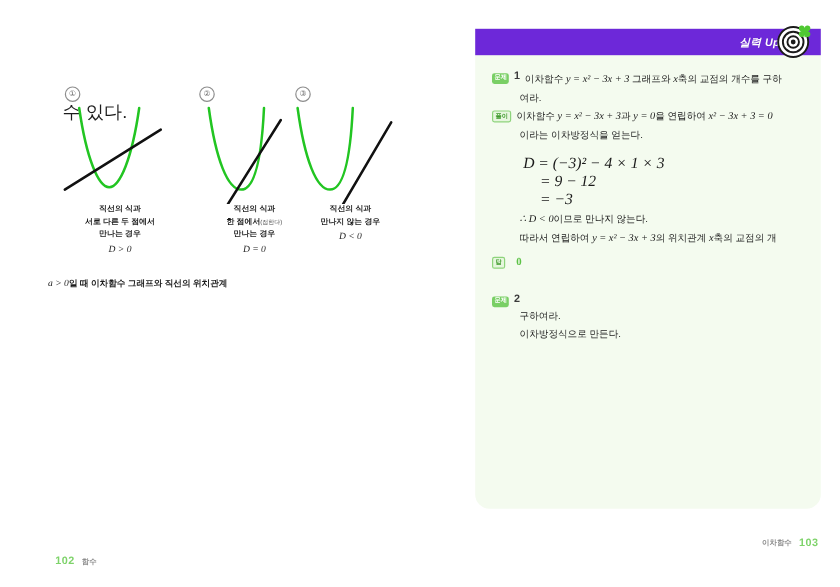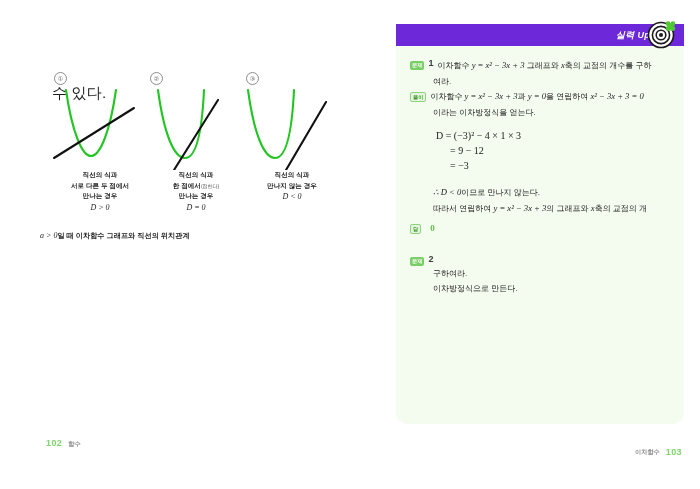--- a/index.html
+++ b/index.html
@@ -44,21 +44,21 @@
     width: 320px;
     height: 160px;
   }
   .fig {
     position: absolute;
     top: 0;
     width: 104px;
     height: 160px;
   }
   .fig-1 { left: 8px; }
-  .fig-2 { left: 104px; }
+  .fig-2 { left: 120px; }
   .fig-3 { left: 200px; }
   .fig-num {
     position: absolute;
     left: 6px;
     top: 0px;
     width: 11px;
     height: 11px;
     border: 1px solid #8d8d8d;
     border-radius: 50%;
     font-size: 6.5px;
@@ -108,21 +108,21 @@
   }
   .fig-caption-main .ital {
     font-family: "Liberation Serif", "DejaVu Serif", serif;
     font-style: italic;
     font-weight: normal;
     font-size: 8px;
   }
   .footer-left {
     position: absolute;
     left: 46px;
-    bottom: 40px;
+    bottom: 16px;
     display: flex;
     align-items: baseline;
     gap: 6px;
   }
   .folio {
     font-size: 9px;
     font-weight: bold;
     color: #7ed36a;
     letter-spacing: .4px;
   }
@@ -231,23 +231,24 @@
     color: #1c1c1c;
     margin-left: 23px;
   }
   .math {
     font-family: "Liberation Serif", "DejaVu Serif", serif;
     font-style: italic;
     font-size: 8.6px;
     white-space: nowrap;
   }
   .calc-block {
-    margin: 8px 0 12px 26px;
+    margin: 8px 0 2px 26px;
     font-family: "Liberation Serif", "DejaVu Serif", serif;
-    font-size: 10px;
+    font-style: italic;
+    font-size: 13px;
     line-height: 15px;
   }
   .calc-row { white-space: nowrap; }
   .calc-row.indent { padding-left: 14px; }
   .concl {
     margin-left: 23px;
     font-size: 8px;
     line-height: 14.5px;
   }
   .answer-row {
@@ -378,21 +379,21 @@
           <div class="calc-row">D = (−3)² − 4 × 1 × 3</div>
           <div class="calc-row indent">= 9 − 12</div>
           <div class="calc-row indent">= −3</div>
         </div>
 
         <div class="concl">
           <span class="math">∴</span>
           <span class="math">D &lt; 0</span><span>이므로 만나지 않는다.</span>
         </div>
         <div class="concl">
-          <span>따라서 연립하여 </span><span class="math">y = x² − 3x + 3</span><span>의 그래프와 </span><span class="math">x</span><span>축의 교점의 개</span>
+          <span>따라서 연립하여 </span><span class="math">y = x² − 3x + 3</span><span>의 위치관계 </span><span class="math">x</span><span>축의 교점의 개</span>
         </div>
 
         <div class="answer-row">
           <span class="badge badge-outline">답</span>
           <span class="answer-value">0</span>
         </div>
 
         <div class="gap"></div>
 
         <div class="qline">

